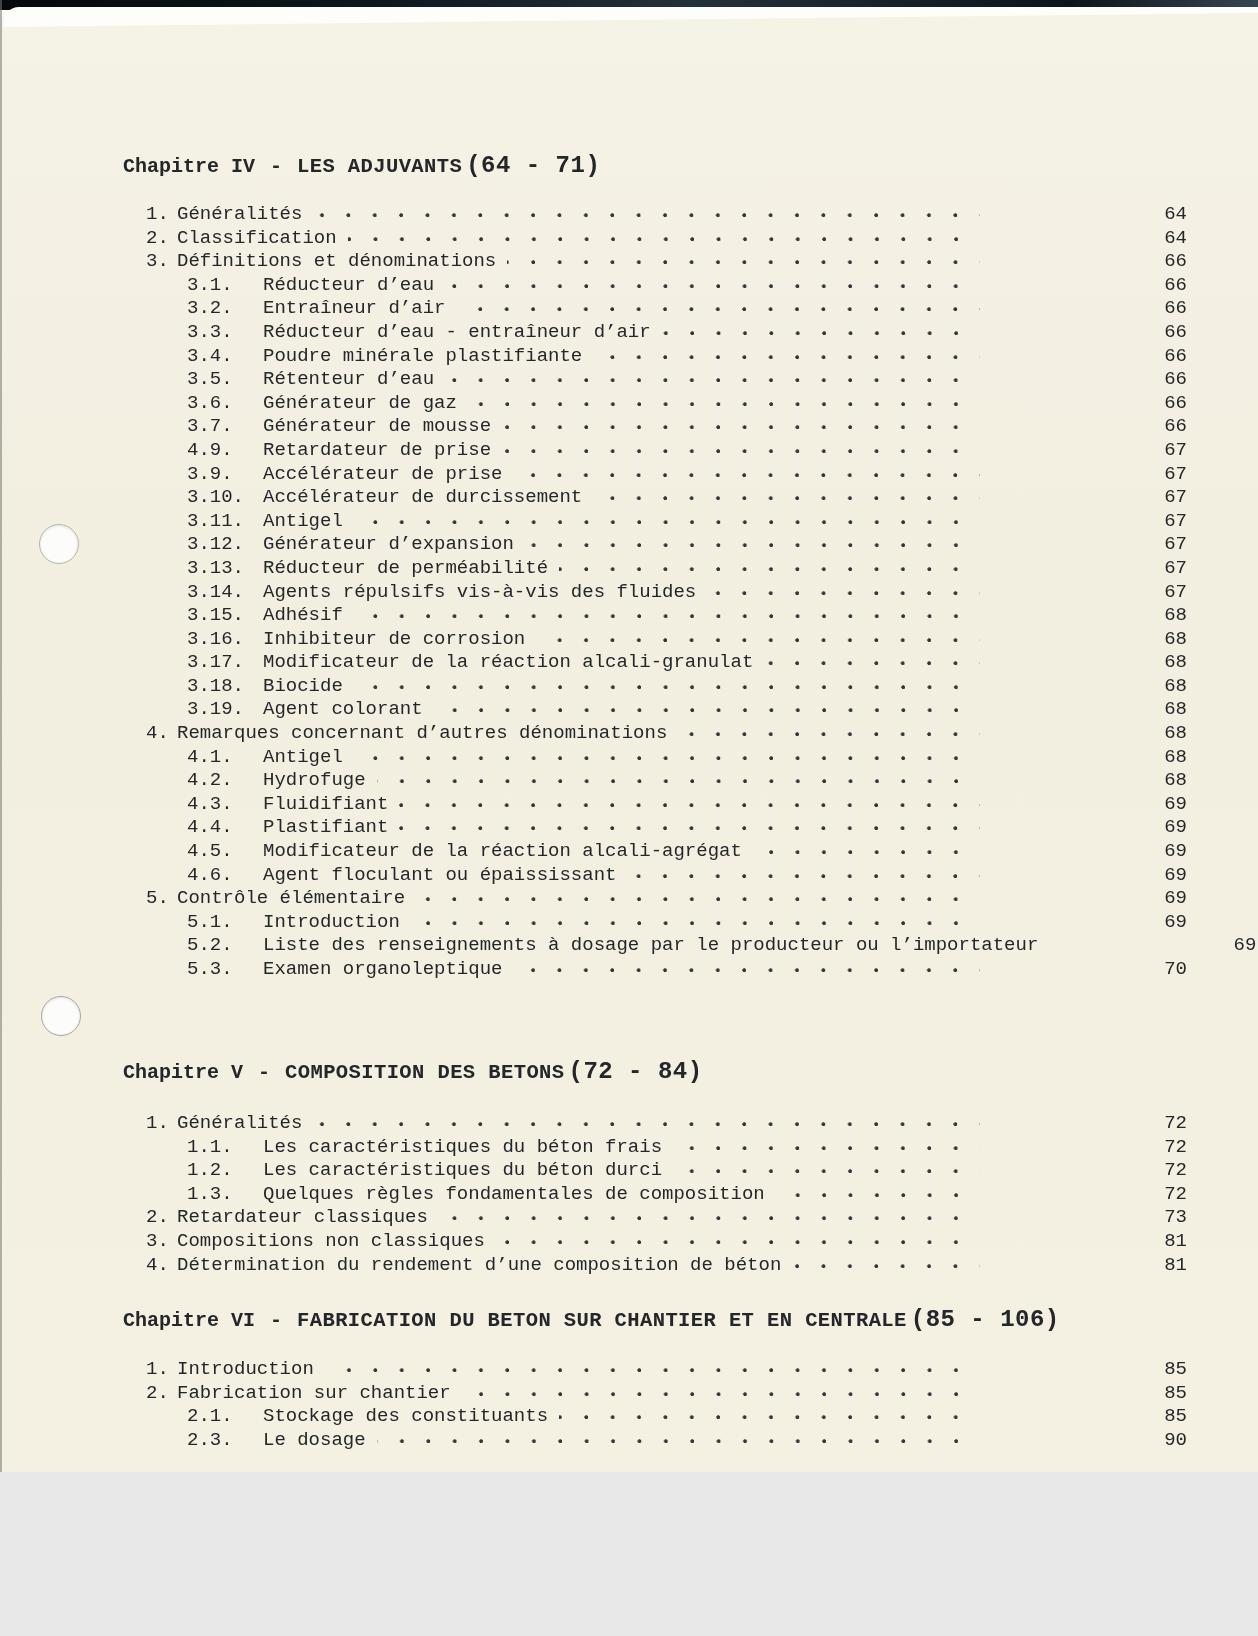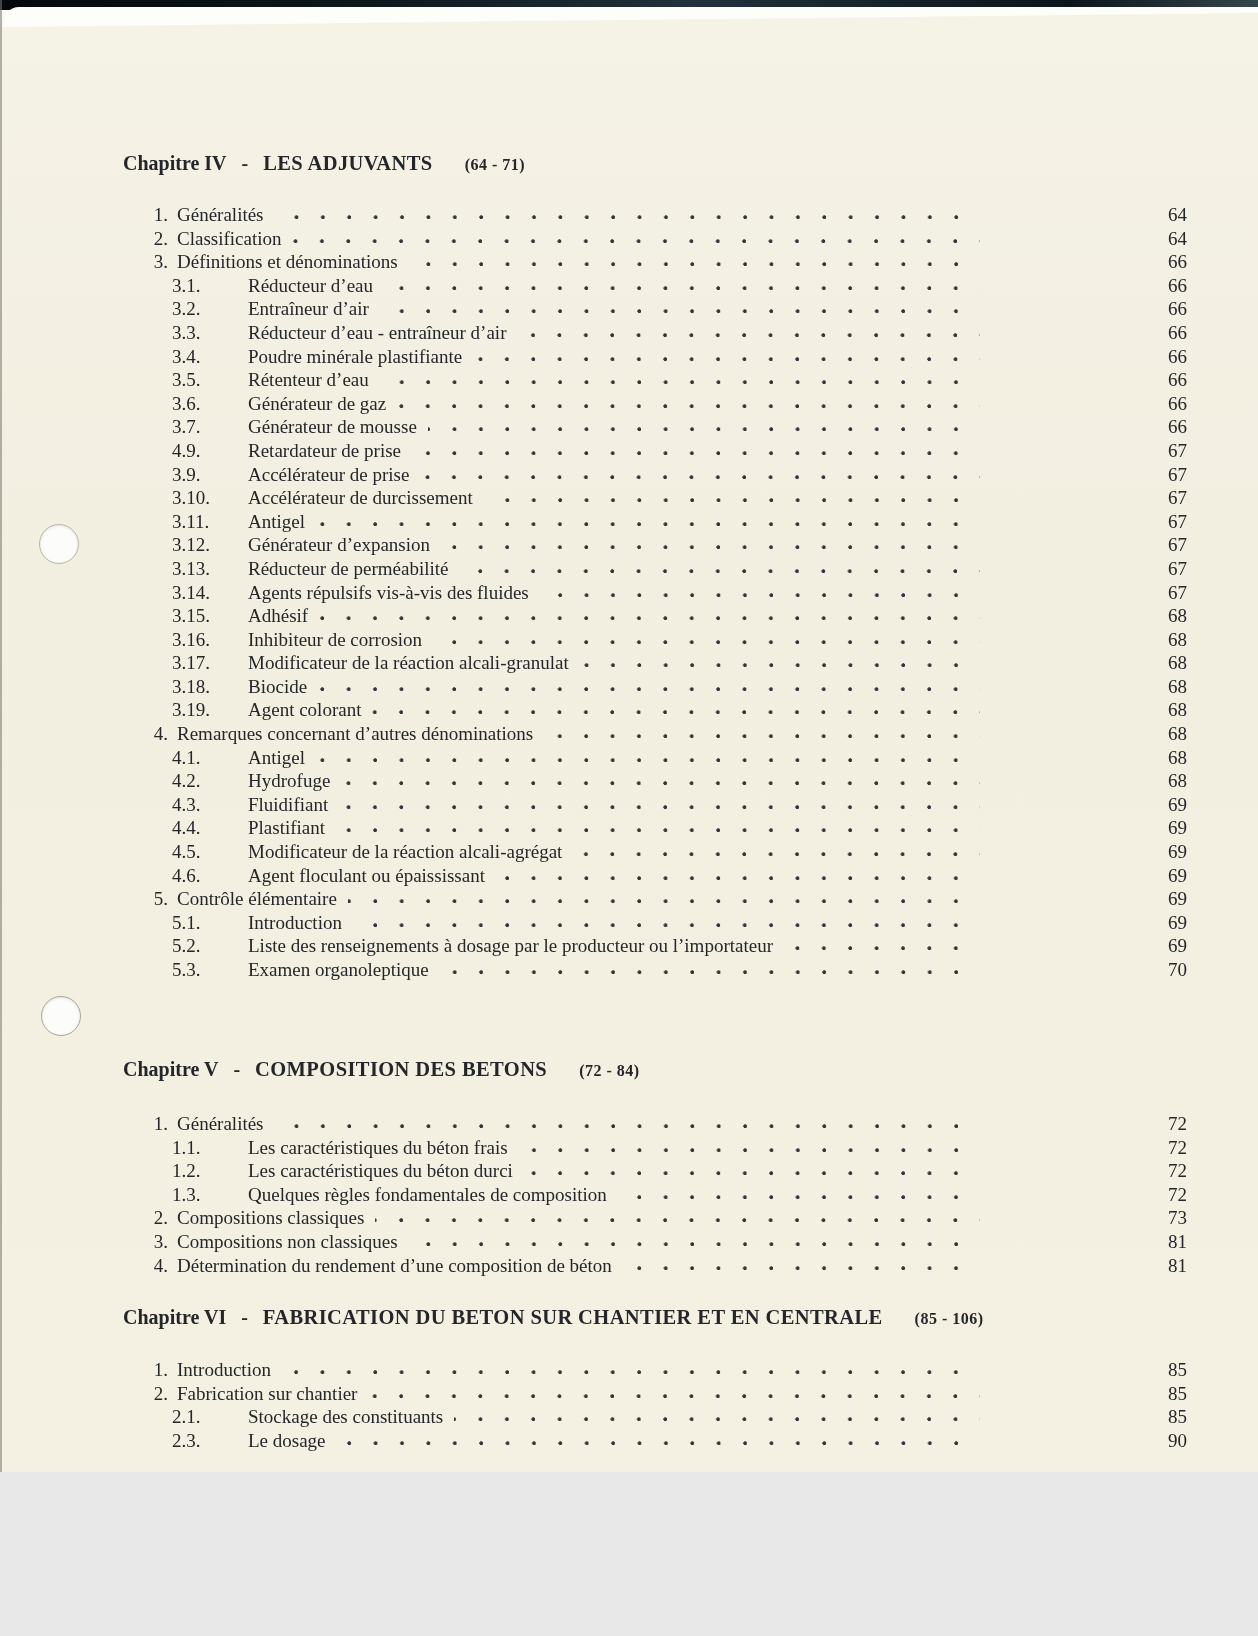--- a/index.html
+++ b/index.html
@@ -1,19 +1,19 @@
 <!DOCTYPE html>
 <html><head>
 <meta charset="utf-8">
 <style>
   html,body { margin:0; padding:0; background:#e8e8e8; }
   .scan {
     position:relative; width:1258px; height:1472px; overflow:hidden;
     background:#fbfbf6;
-    font-family:Liberation Serif, serif;
+    font-family:Liberation Mono, monospace;
     color:#25262a;
   }
   .top-strip {
     position:absolute; top:0; left:0; right:0; height:10px; z-index:1;
     background:linear-gradient(90deg,#05090b,#0e181d 30%,#22323b 55%,#0c151a 85%,#37464e);
   }
   .white-band {
     position:absolute; top:7px; left:3px; right:0; height:55px; z-index:2;
     background:#fdfdf9; border-top-left-radius:16px;
     box-shadow:0 1px 2px rgba(0,0,0,.15);
@@ -35,28 +35,28 @@
   .hole.h1 { left:39px; top:524px; }
   .hole.h2 { left:41px; top:996px; border-color:#a9a69b; }
 
   .heading {
     position:absolute; left:123px; display:flex; align-items:baseline;
     font-weight:bold; white-space:nowrap;
   }
   .heading .chlabel { font-size:20px; }
   .heading .dash   { margin:0 15px; font-size:20px; }
   .heading .chtitle { font-size:20.5px; letter-spacing:.4px; }
-  .heading .chrange { margin-left:32px; font-size:16px; letter-spacing:.5px; }
+  .heading .chrange { margin-left:4px; font-size:24px; letter-spacing:.5px; }
 
   .entries { position:absolute; left:0; right:0; }
   .row { display:flex; align-items:baseline; height:23.6px; font-size:19px; }
   .row span { line-height:23.6px; }
   .lvl1 { padding-left:146px; }
   .lvl1 .num { flex:0 0 auto; width:22px; text-align:right; margin-right:9px; }
-  .lvl2 { padding-left:172px; }
+  .lvl2 { padding-left:172px;margin-left:15px; }
   .lvl2 .num { flex:0 0 auto; width:76px; }
   .lbl { flex:0 0 auto; white-space:nowrap; }
   .leader {
     flex:1 1 auto; height:7px; margin-left:11px;
     background-image:radial-gradient(circle at 2.2px 3.2px, #34353a 1.6px, rgba(0,0,0,0) 2.2px);
     background-size:26.4px 7px; background-repeat:repeat-x; background-position:right 0;
   }
   .pg { flex:0 0 278px; text-align:right; padding-right:71px; box-sizing:border-box; }
 
   .folio { position:absolute; top:1548px; left:628px; width:40px; text-align:center; font-size:20px; }
@@ -305,21 +305,21 @@
           <span class="pg">72</span>
         </div>
         <div class="row lvl2">
           <span class="num">1.3.</span>
           <span class="lbl">Quelques règles fondamentales de composition</span>
           <span class="leader"></span>
           <span class="pg">72</span>
         </div>
         <div class="row lvl1">
           <span class="num">2.</span>
-          <span class="lbl">Compositions classiques</span>
+          <span class="lbl">Retardateur classiques</span>
           <span class="leader"></span>
           <span class="pg">73</span>
         </div>
         <div class="row lvl1">
           <span class="num">3.</span>
           <span class="lbl">Compositions non classiques</span>
           <span class="leader"></span>
           <span class="pg">81</span>
         </div>
         <div class="row lvl1">

